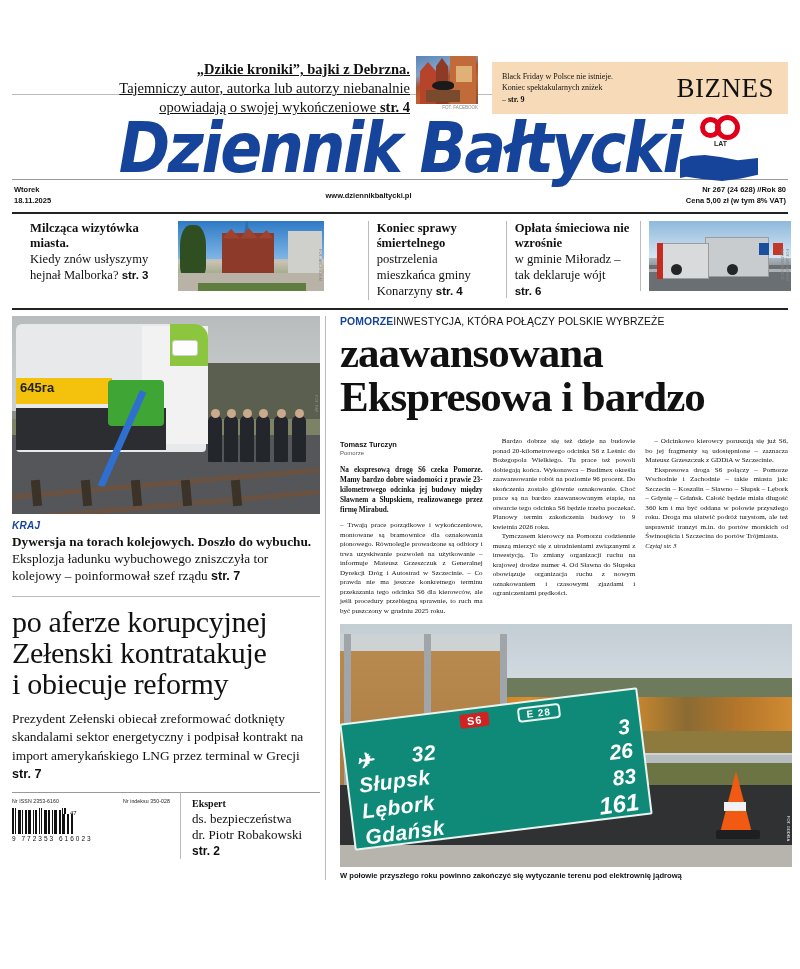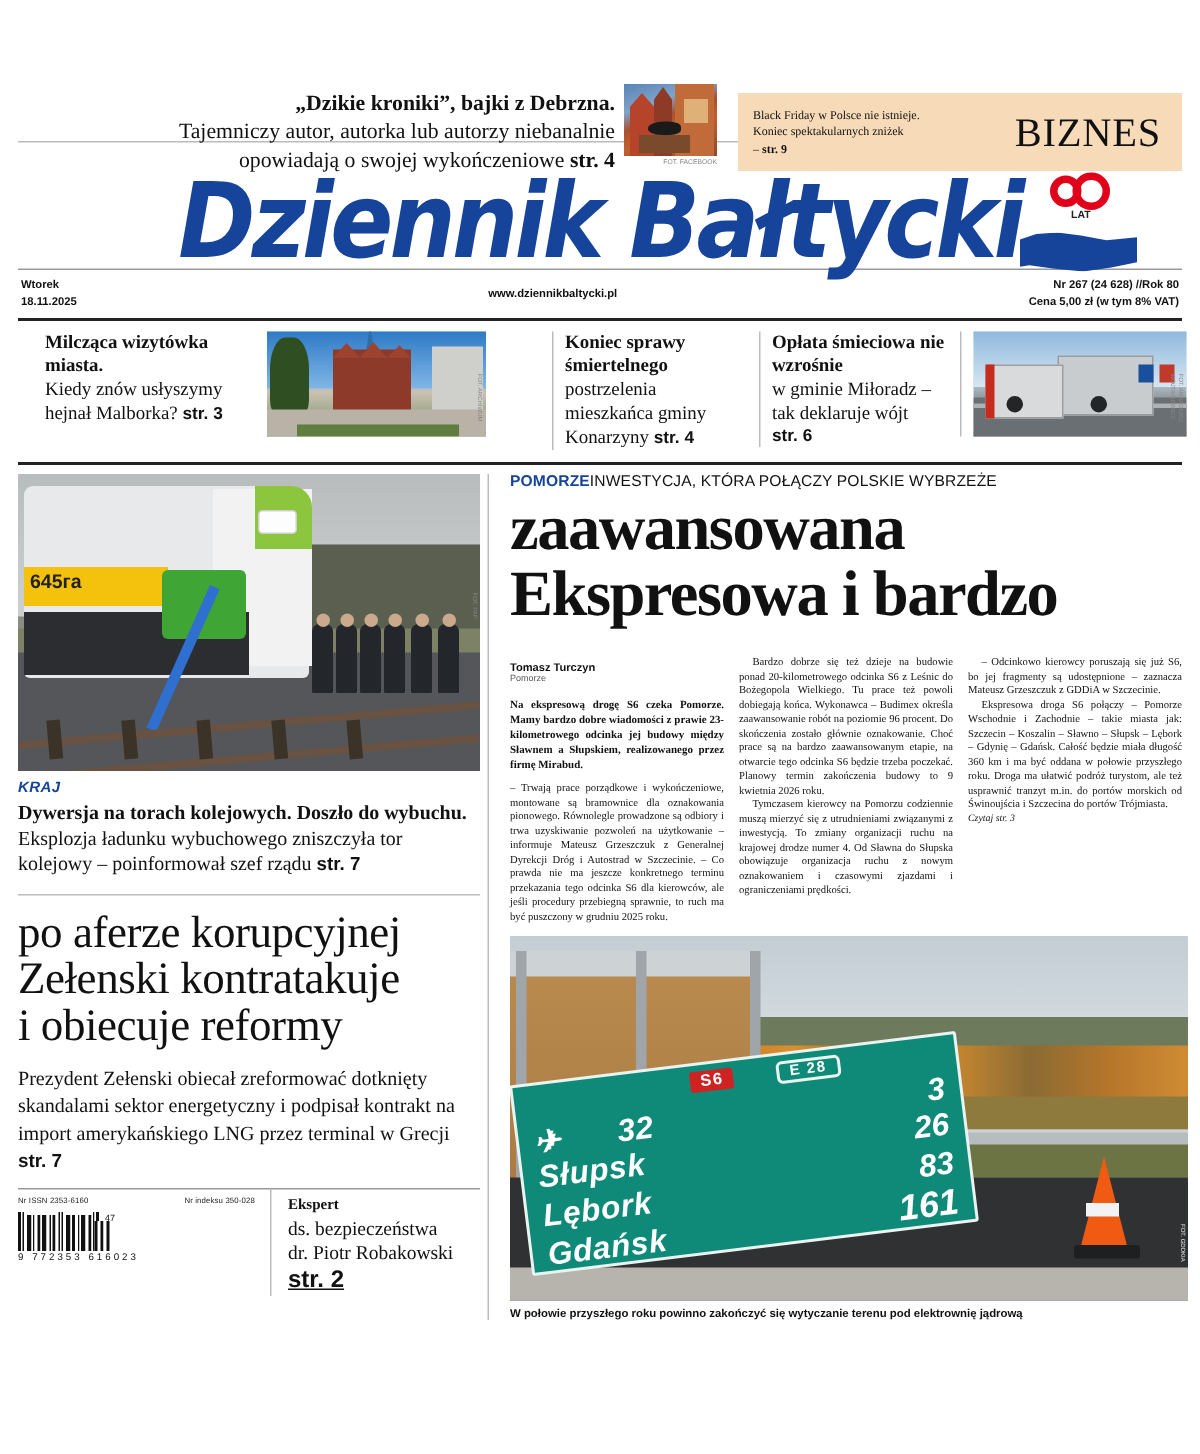--- a/index.html
+++ b/index.html
@@ -9,21 +9,21 @@
     font-family: "Liberation Serif", serif;
     color: #111;
     overflow: hidden;
     position: relative;
   }
   .page { width: 800px; height: 969px; position: relative; padding: 0 12px; }
 
   
   .topstrip { display: flex; align-items: flex-start; padding-top: 56px; height: 92px; }
   .teaser-left { flex: 1; display: flex; justify-content: flex-end; align-items: flex-start; gap: 6px; }
-  .teaser-text { text-align: right; font-size: 14.5px; line-height: 1.32; padding-top: 4px; }
+  .teaser-text { text-align: right; font-size: 14.5px; line-height: 1.32; padding-top: 4px; text-decoration: underline; }
   .teaser-text .b { font-weight: bold; }
   .teaser-thumb {
     width: 62px; height: 48px; flex: none; position: relative; overflow: hidden;
     background: linear-gradient(160deg,#5a83b4 0%,#7fa4cc 28%,#a8502f 45%,#c2612f 62%,#8d4a2b 100%);
   }
   .teaser-thumb .castle-a { position:absolute; left:4px; top:6px; width:16px; height:42px; background:#b5442a; clip-path: polygon(0 22%,50% 0,100% 22%,100% 100%,0 100%); }
   .teaser-thumb .castle-b { position:absolute; left:20px; top:2px; width:12px; height:46px; background:#8d3b26; clip-path: polygon(0 18%,50% 0,100% 18%,100% 100%,0 100%); }
   .teaser-thumb .castle-c { position:absolute; right:2px; top:0px; width:26px; height:48px; background:#c06b39; }
   .teaser-thumb .castle-d { position:absolute; right:6px; top:10px; width:16px; height:16px; background:#e0b079; }
   .teaser-thumb .boar { position:absolute; left:16px; bottom:14px; width:22px; height:9px; background:#1a1a1a; border-radius:50% 40% 35% 45%; }
@@ -141,21 +141,21 @@
   .foot { display:flex; padding-top:9px; align-items:flex-start; }
   .foot-left { width:168px; padding-right:10px; border-top:1px solid #999; padding-top:5px; }
   .foot-right { width:140px; padding-left:11px; border-top:1px solid #999; padding-top:5px; border-left:1px solid #bbb; }
   .issn-row { display:flex; justify-content:space-between; font-family:"Liberation Sans",sans-serif; font-size:5.2px; letter-spacing:.1px; color:#222;}
   .barcode { display:flex; align-items:flex-end; gap:0; height:30px; padding-top:4px;}
   .barcode .bar { background:#111; }
   .barcode-digits { font-family:"Liberation Sans",sans-serif; font-size:6.5px; letter-spacing:2px; padding-top:1px;}
   .bc-47 { font-family:"Liberation Sans",sans-serif; font-size:6px; margin-left:4px; align-self:flex-start; padding-top:2px;}
   .expert-t { font-weight:bold; font-size:10px; line-height:1.25;}
   .expert-b { font-size:13px; line-height:1.27;}
-  .expert-b .pg { font-weight:bold; font-family:"Liberation Sans",sans-serif; font-size:16px;text-decoration:underline;}
+  .expert-b .pg { font-weight:bold; font-family:"Liberation Sans",sans-serif; font-size:12px;}
 
   
   .kicker { font-family:"Liberation Sans",sans-serif; font-size:10.4px; letter-spacing:.1px; padding-bottom:2px;}
   .kicker .pomorze { color:#16449a; font-weight:bold; }
   .main-head { font-size:43px; line-height:1.02; font-weight:bold; letter-spacing:-1px; padding-top:2px;}
   .byline { font-family:"Liberation Sans",sans-serif; font-size:7.4px; font-weight:bold; padding-top:12px;}
   .byline-sub { font-family:"Liberation Sans",sans-serif; font-size:6px; color:#555; }
 
   .cols3 { display:flex; gap:10px; padding-top:9px; }
   .col3 { width:146px; font-size:7.1px; line-height:1.34; text-align:justify; }

